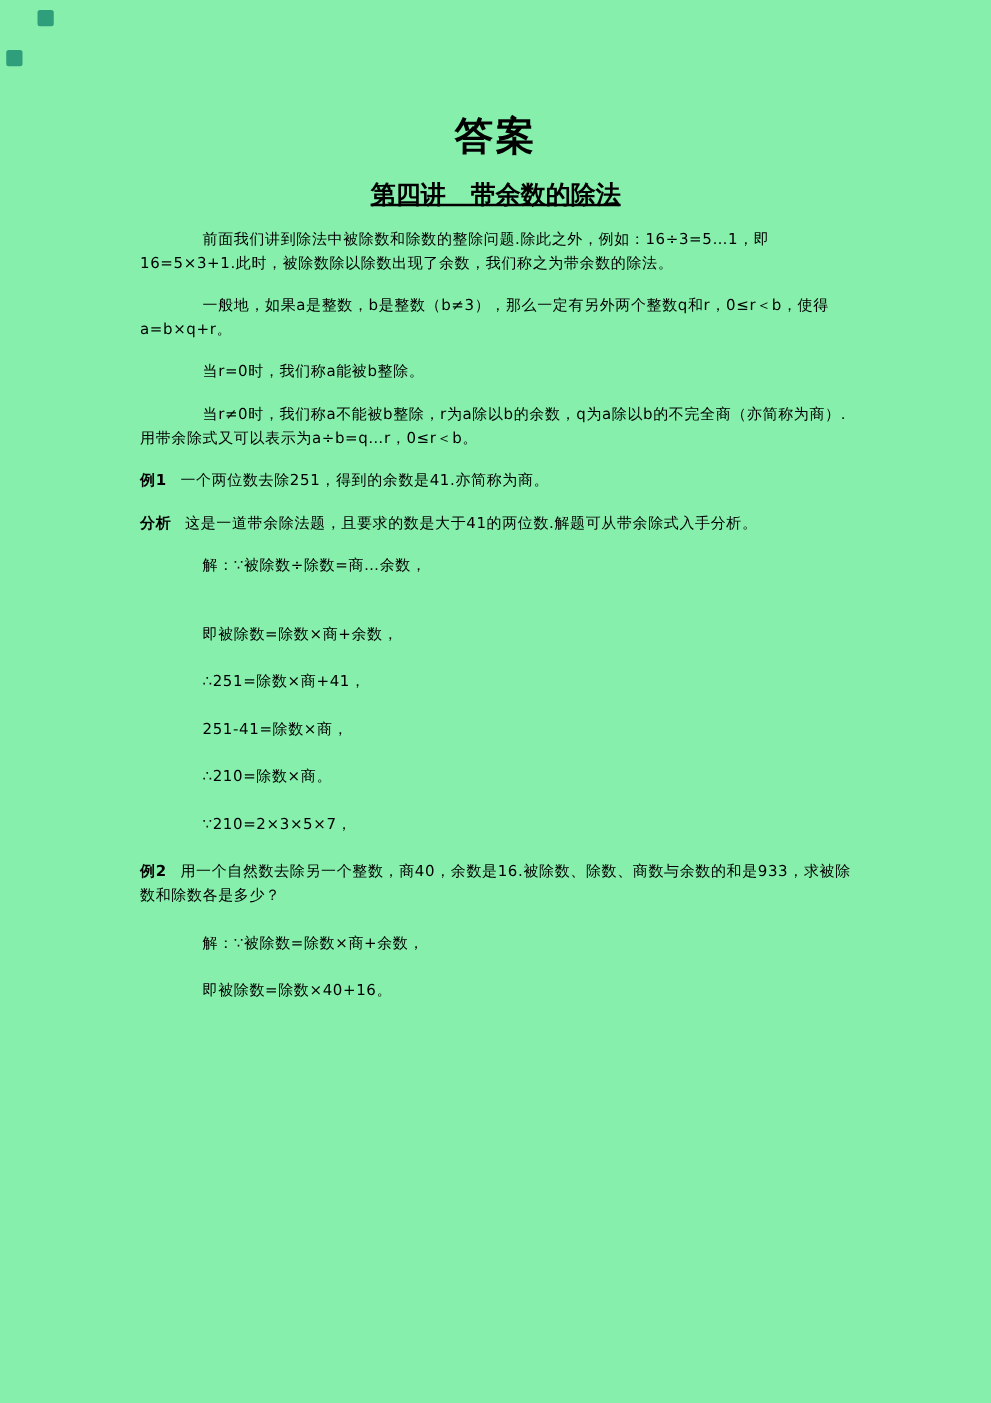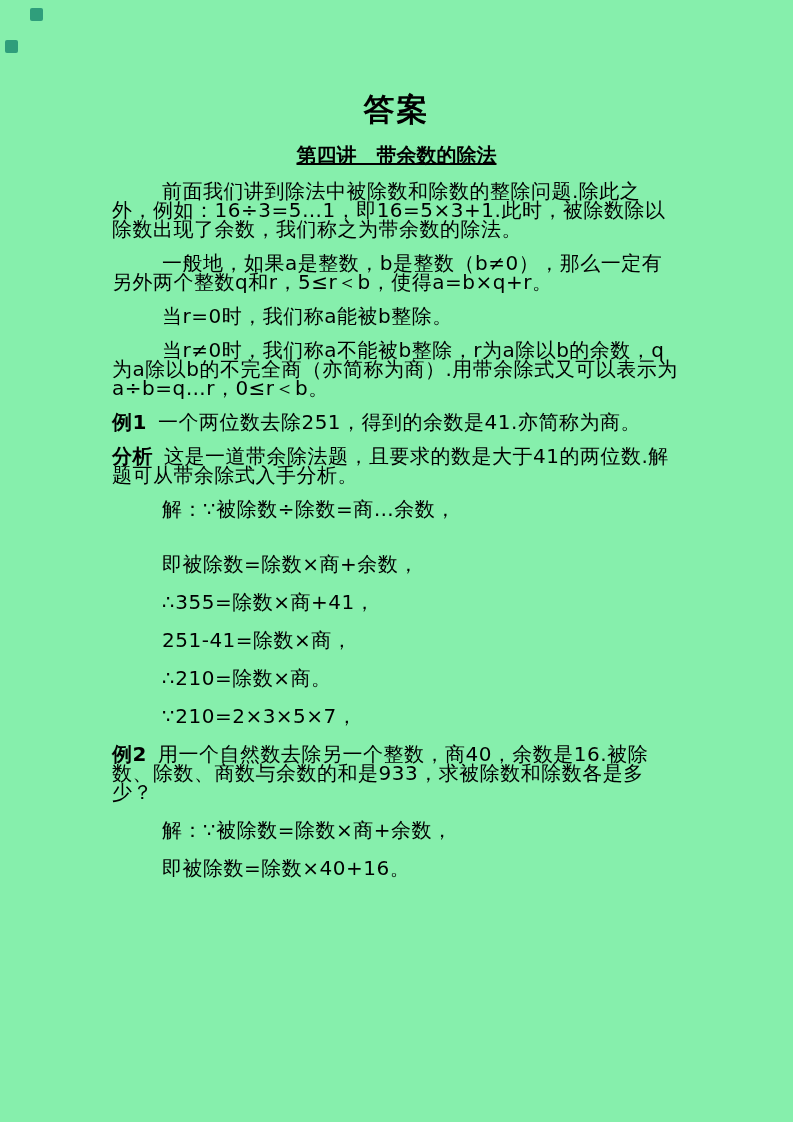--- a/index.html
+++ b/index.html
@@ -35,21 +35,21 @@
     margin: 15px 0 0 0;
     text-align: center;
     font-size: 20px;
     line-height: 24px;
     font-weight: bold;
     text-decoration: underline;
   }
   .doc-body {
     margin: 6px 112px 0 112px;
     width: 569px;
-    font-size: 20px;
+    font-size: 12px;
     line-height: 19px;
     letter-spacing: 0.5px;
     text-align: left;
   }
   .para     { margin: 15px 0 0 0; }
   .eq       { margin: 19px 0 0 0; }
   .gap-lg   { margin: 36px 0 0 0; }
   .indent   { text-indent: 50px; }
   .lead     { font-weight: bold; margin-right: 11px; }
 </style>
@@ -62,39 +62,39 @@
   <div class="corner-mark c2" style="background:#2f9e7b"></div>
 
   <h1 class="doc-title">答案</h1>
 
   <h2 class="doc-heading">第四讲　带余数的除法</h2>
 
   <div class="doc-body">
 
     <p class="para indent">前面我们讲到除法中被除数和除数的整除问题.除此之外，例如：16÷3=5…1，即16=5×3+1.此时，被除数除以除数出现了余数，我们称之为带余数的除法。</p>
 
-    <p class="para indent">一般地，如果a是整数，b是整数（b≠0），那么一定有另外两个整数q和r，5≤r＜b，使得a=b×q+r。</p>
+    <p class="para indent">一般地，如果a是整数，b是整数（b≠3），那么一定有另外两个整数q和r，0≤r＜b，使得a=b×q+r。</p>
 
     <p class="para indent">当r=0时，我们称a能被b整除。</p>
 
     <p class="para indent">当r≠0时，我们称a不能被b整除，r为a除以b的余数，q为a除以b的不完全商（亦简称为商）.用带余除式又可以表示为a÷b=q…r，0≤r＜b。</p>
 
     <p class="para">
       <span class="lead">例1</span><span>一个两位数去除251，得到的余数是41.亦简称为商。</span>
     </p>
 
     <p class="para">
       <span class="lead">分析</span><span>这是一道带余除法题，且要求的数是大于41的两位数.解题可从带余除式入手分析。</span>
     </p>
 
     <p class="para indent">解：∵被除数÷除数=商…余数，</p>
 
     <p class="gap-lg indent">即被除数=除数×商+余数，</p>
 
-    <p class="eq indent">∴355=除数×商+41，</p>
+    <p class="eq indent">∴251=除数×商+41，</p>
 
     <p class="eq indent">251-41=除数×商，</p>
 
     <p class="eq indent">∴210=除数×商。</p>
 
     <p class="eq indent">∵210=2×3×5×7，</p>
 
 
     <p class="eq">
       <span class="lead">例2</span><span>用一个自然数去除另一个整数，商40，余数是16.被除数、除数、商数与余数的和是933，求被除数和除数各是多少？</span>

